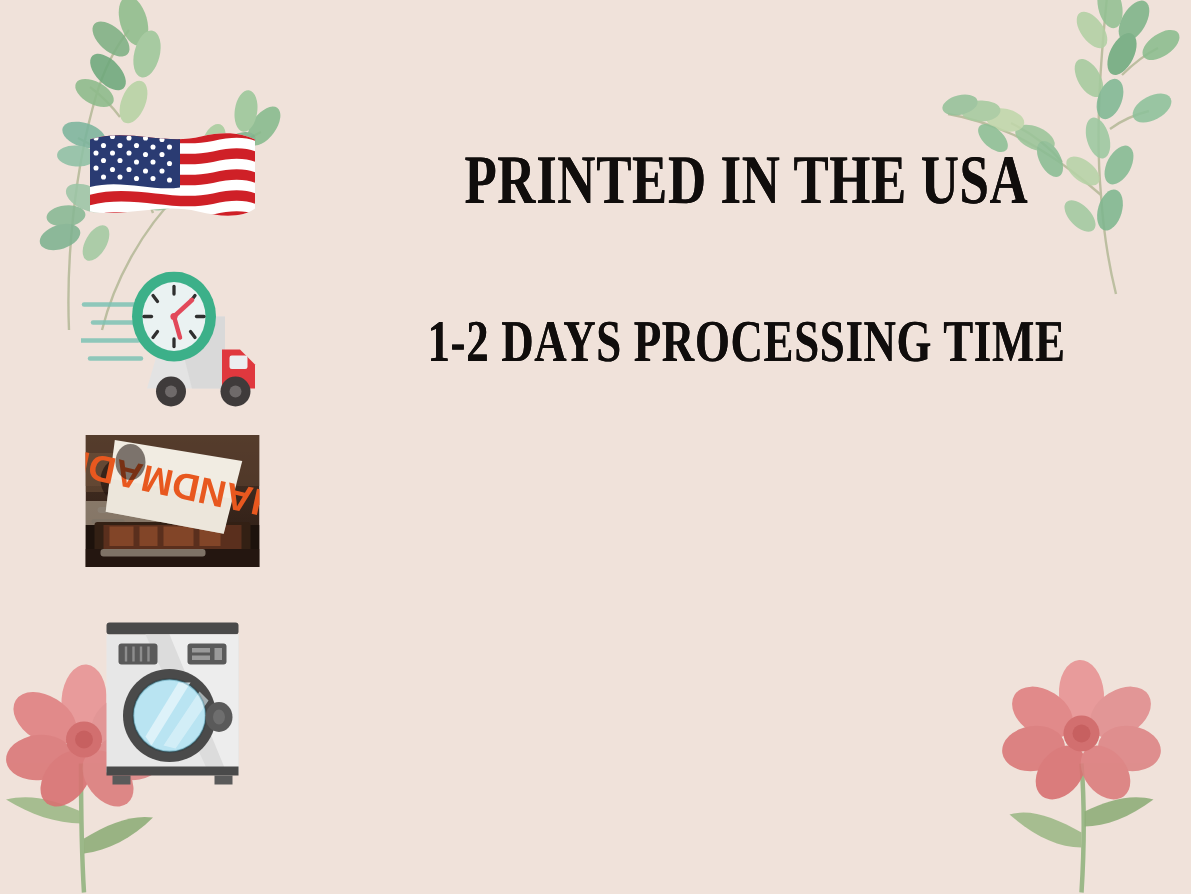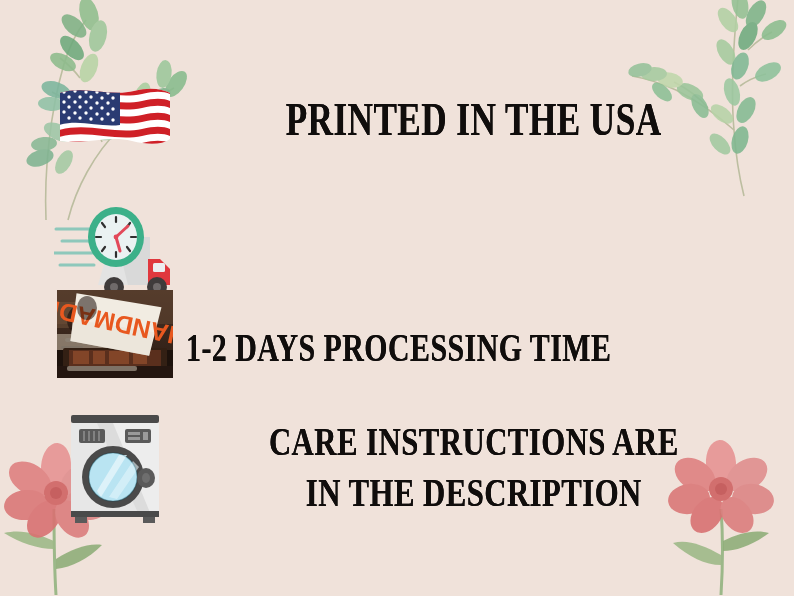--- a/index.html
+++ b/index.html
@@ -11,21 +11,21 @@
   #card{
     position:relative;width:794px;height:596px;
     background:#f0e2da;overflow:hidden;
   }
   .deco{position:absolute;pointer-events:none;}
   #deco-tl{left:-6px;top:-8px;width:230px;height:230px;}
   #deco-tr{right:-4px;top:-10px;width:210px;height:210px;}
   #deco-bl{left:-6px;bottom:-2px;width:140px;height:175px;}
   #deco-br{right:10px;bottom:-2px;width:125px;height:175px;}
 
-  .row{position:absolute;display:flex;}
+  .row{position:absolute;display:flex;align-items:center;gap:48px;}
   .icon-cell{
     width:150px;flex:0 0 150px;display:flex;
     align-items:center;justify-content:center;
   }
   .text-cell{
     flex:1;display:flex;align-items:center;justify-content:center;
     padding-left:4px;
   }
   .headline{
     font-family:"Liberation Serif",serif;
@@ -36,21 +36,21 @@
     letter-spacing:0.5px;
     transform:scaleX(0.88) scaleY(1.16);
     transform-origin:center center;
     white-space:pre-line;
     text-shadow:0 0 0.4px #100d0c;
   }
 
   #row1{left:40px;top:74px;width:714px;height:92px;}
   #row1 .headline{font-size:40px;}
 
-  #row2{left:40px;top:180px;width:714px;height:98px;flex-direction:column;}
+  #row2{left:40px;top:180px;width:714px;height:98px;}
   #row2 .headline{font-size:34px;}
 
   #row3{left:40px;top:286px;width:714px;height:96px;}
   #row3 .headline{font-size:35px;}
 
   #row4{left:40px;top:398px;width:714px;height:140px;}
   #row4 .headline{font-size:35px;line-height:1.26;}
 
   .ic{display:block;}
 </style>
@@ -334,19 +334,15 @@
           <path d="M42 88 L66 52 L72 58 L50 90 Z" fill="#e4f5fb" opacity=".7"></path>
         </g>
         <circle cx="46" cy="68" r="24" fill="none" stroke="#2f7d95" stroke-width="1.2" opacity=".35"></circle>
         <ellipse cx="79" cy="69" rx="9" ry="10" fill="#5a5a5a"></ellipse>
         <ellipse cx="79" cy="69" rx="4" ry="5" fill="#6e6e6e"></ellipse>
         <rect x="4" y="102" width="88" height="6" fill="#4a4a4a"></rect>
         <rect x="8" y="108" width="12" height="6" fill="#5a5a5a"></rect>
         <rect x="76" y="108" width="12" height="6" fill="#5a5a5a"></rect>
       </svg>
     </div>
-    <div class="text-cell">
-      <div class="headline" style="color: rgb(16, 13, 12);">CARE INSTRUCTIONS ARE
-IN THE DESCRIPTION</div>
-    </div>
   </div>
 
 </div>
 
 </body></html>

